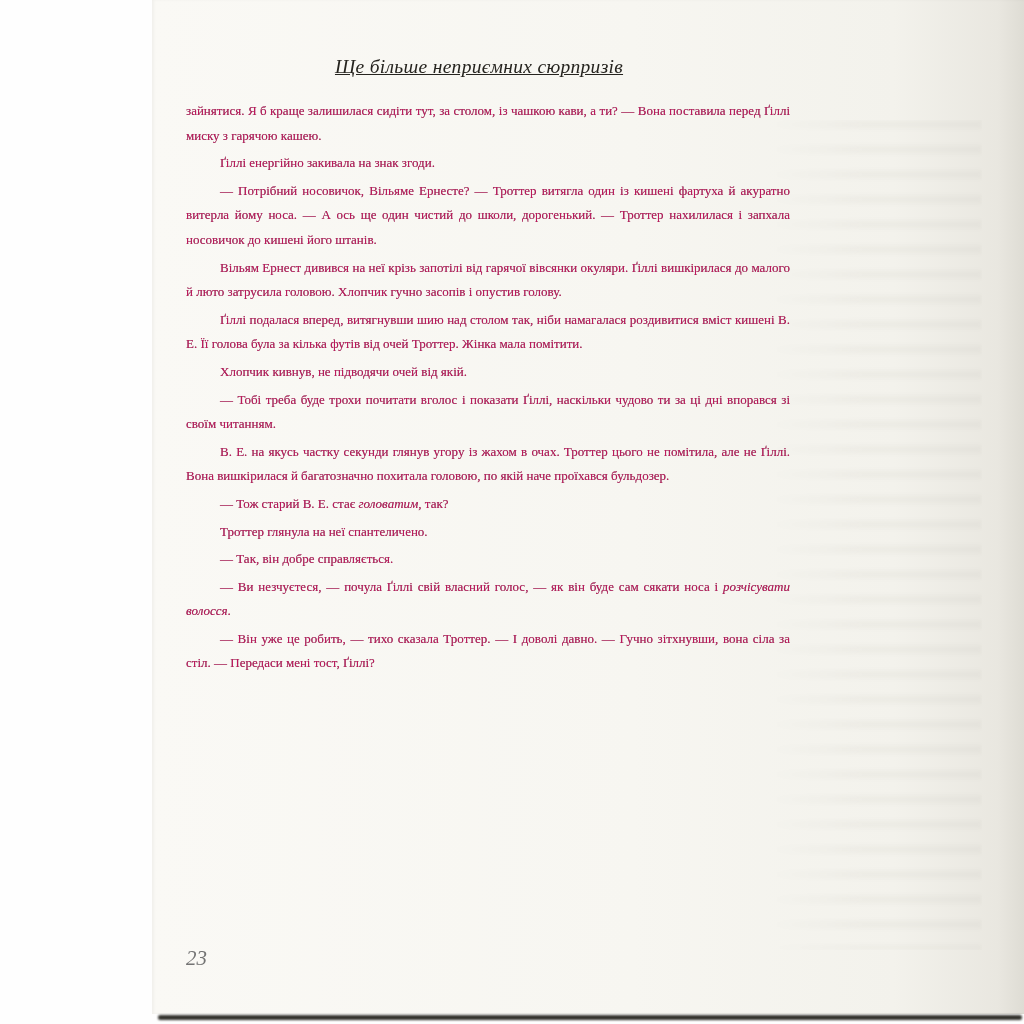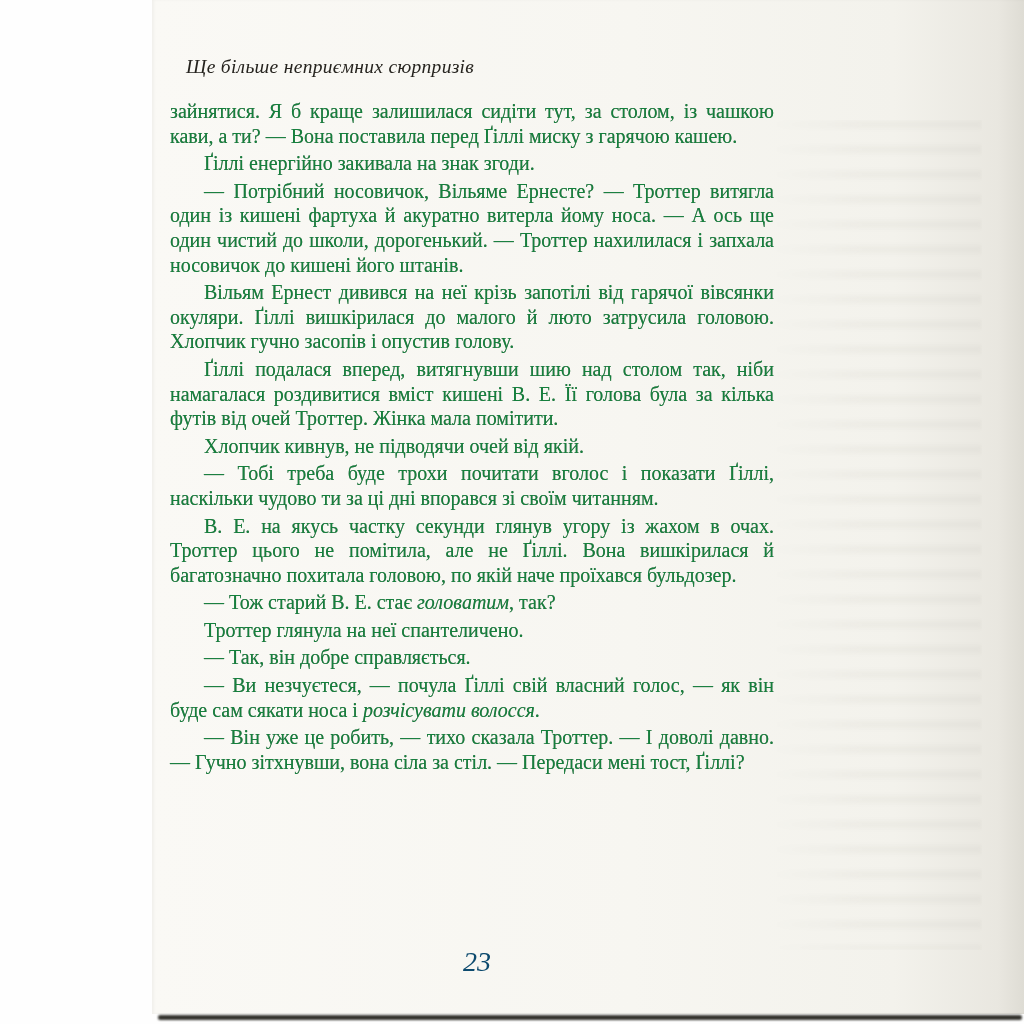--- a/index.html
+++ b/index.html
@@ -58,58 +58,59 @@
     -webkit-mask-image: linear-gradient(90deg, transparent 0%, #000 45%, #000 100%);
     mask-image: linear-gradient(90deg, transparent 0%, #000 45%, #000 100%);
   }
   .running-head {
     position: absolute;
     left: 186px;
     top: 56px;
     width: 604px;
     box-sizing: border-box;
     padding-right: 18px;
-    text-align: left;
+    text-align: center;
     font-style: italic;
     font-size: 19.5px;
     letter-spacing: 0.3px;
     color: #26241f;
+    text-decoration: underline;
   }
   .text-block {
     position: absolute;
-    left: 170px;
+    left: 186px;
     top: 99px;
     width: 604px;
     text-align: justify;
-    font-size: 20px;
+    font-size: 13px;
     line-height: 24.6px;
-    color: #15803d;
+    color: #be185d;
     text-shadow: 0 0 0.4px rgba(35, 32, 26, 0.55);
   }
   .para {
     margin: 0 0 3px 0;
     padding: 0;
   }
   .para.indent {
     text-indent: 34px;
   }
   .para em {
     font-style: italic;
   }
   .page-number {
     position: absolute;
     left: 186px;
     top: 946px;
     width: 604px;
     box-sizing: border-box;
     padding-right: 22px;
-    text-align: center;
+    text-align: left;
     font-style: italic;
-    font-size: 28px;
-    color: #0c4a6e;
+    font-size: 21px;
+    color: #737373;
   }
 </style>
 </head>
 <body>
 
 <div class="page-scan">
   <div class="bleedthrough"></div>
 </div>
 
 <div class="running-head">Ще більше неприємних сюрпризів</div>

